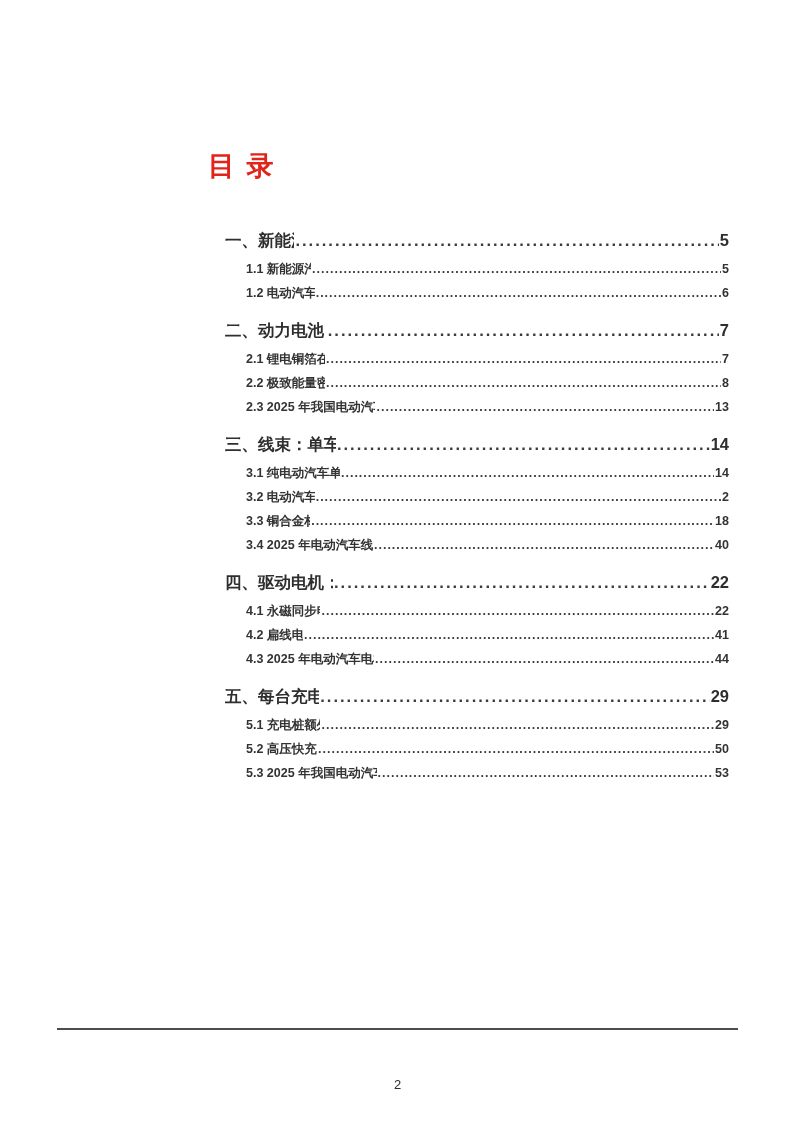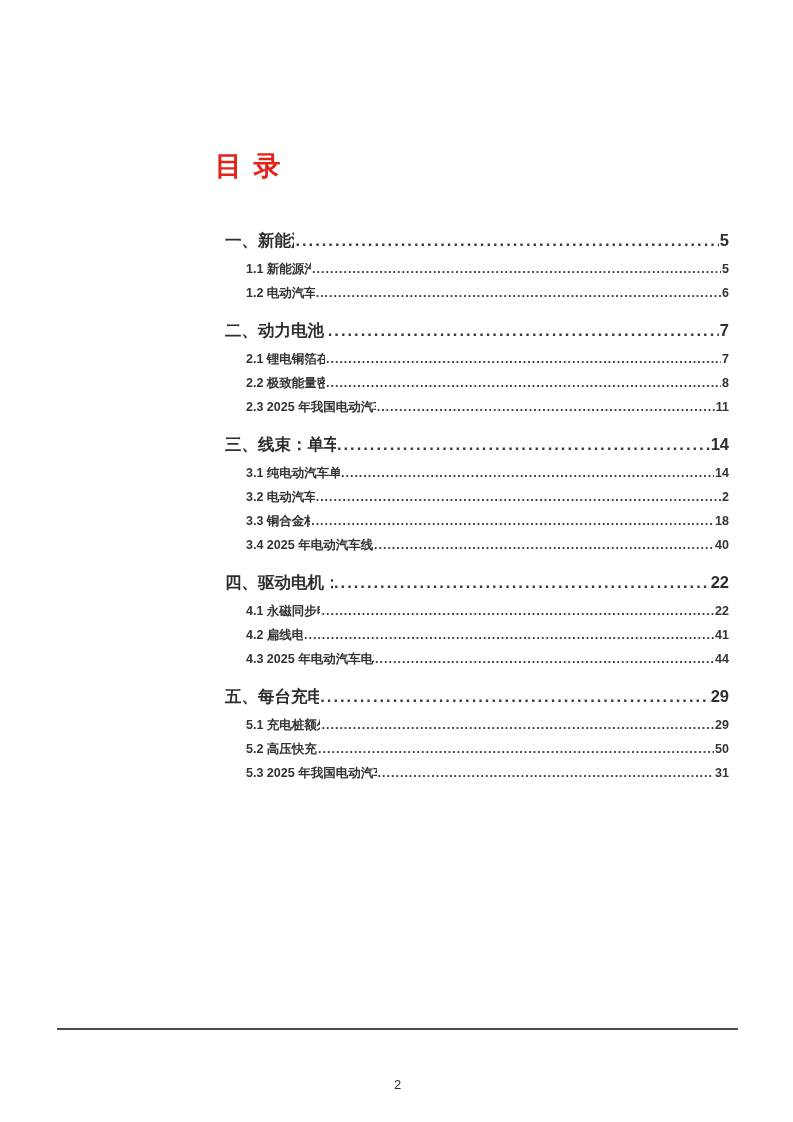--- a/index.html
+++ b/index.html
@@ -12,21 +12,21 @@
     color: #333333;
     overflow: hidden;
   }
   .page {
     position: absolute;
     inset: 0;
     background: #ffffff;
   }
   .doc-title {
     position: absolute;
-    left: 215px;
+    left: 208px;
     top: 148px;
     font-size: 27px;
     font-weight: bold;
     letter-spacing: 2px;
     color: #e2231a;
     white-space: nowrap;
   }
   .toc {
     position: absolute;
     left: 225px;
@@ -129,21 +129,21 @@
           <span class="toc-page">7</span>
         </a>
         <a class="toc-row toc-sub">
           <span class="toc-text">2.2 极致能量密度需求推升极薄锂电铜箔应用</span>
           <span class="toc-dots"></span>
           <span class="toc-page">8</span>
         </a>
         <a class="toc-row toc-sub">
           <span class="toc-text">2.3 2025 年我国电动汽车电池铜箔市场规模达 345 亿元，2021-2025 年复合增速 34%</span>
           <span class="toc-dots"></span>
-          <span class="toc-page">11</span>
+          <span class="toc-page">13</span>
         </a>
       </div>
       <div class="toc-section">
         <a class="toc-row toc-heading">
           <span class="toc-text">三、线束：单车线束系统用铜量为 28 公斤，高压线束要求铜合金性能优异</span>
           <span class="toc-dots"></span>
           <span class="toc-page">14</span>
         </a>
         <a class="toc-row toc-sub">
           <span class="toc-text">3.1 纯电动汽车单车低压线束用铜量比燃油汽车多 5 公斤</span>
@@ -200,19 +200,19 @@
           <span class="toc-page">29</span>
         </a>
         <a class="toc-row toc-sub">
           <span class="toc-text">5.2 高压快充趋势下，铜材性能更加关键</span>
           <span class="toc-dots"></span>
           <span class="toc-page">50</span>
         </a>
         <a class="toc-row toc-sub">
           <span class="toc-text">5.3 2025 年我国电动汽车充电桩铜材市场规模达 31 亿元，2021-2025 年复合增速 36%</span>
           <span class="toc-dots"></span>
-          <span class="toc-page">31</span>
+          <span class="toc-page">53</span>
         </a>
       </div>
     </nav>
   <div class="footer-rule"></div>
   <div class="page-number">2</div>
 </div>
 
 </body></html>

